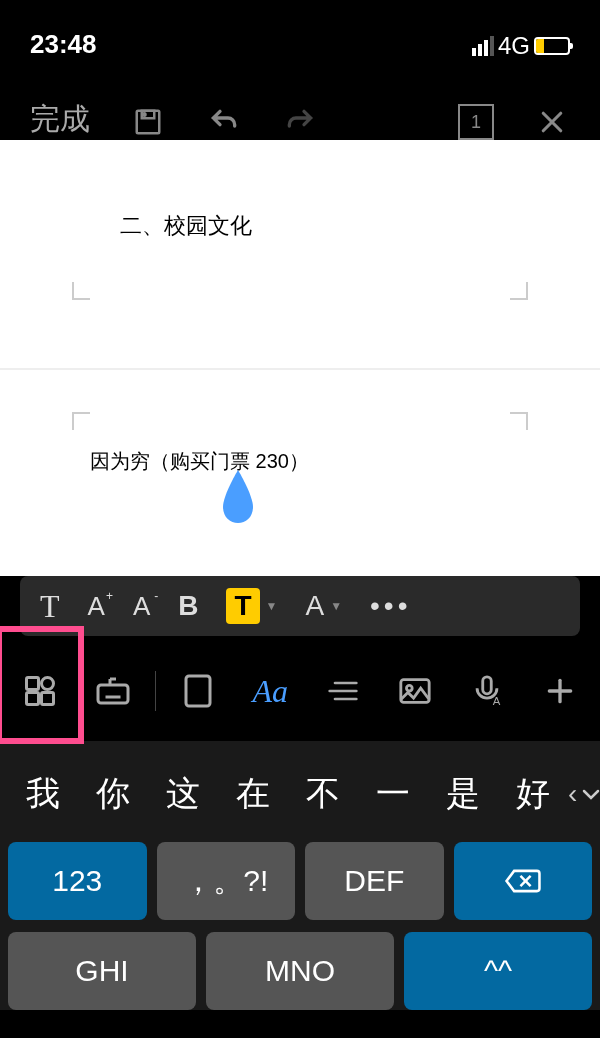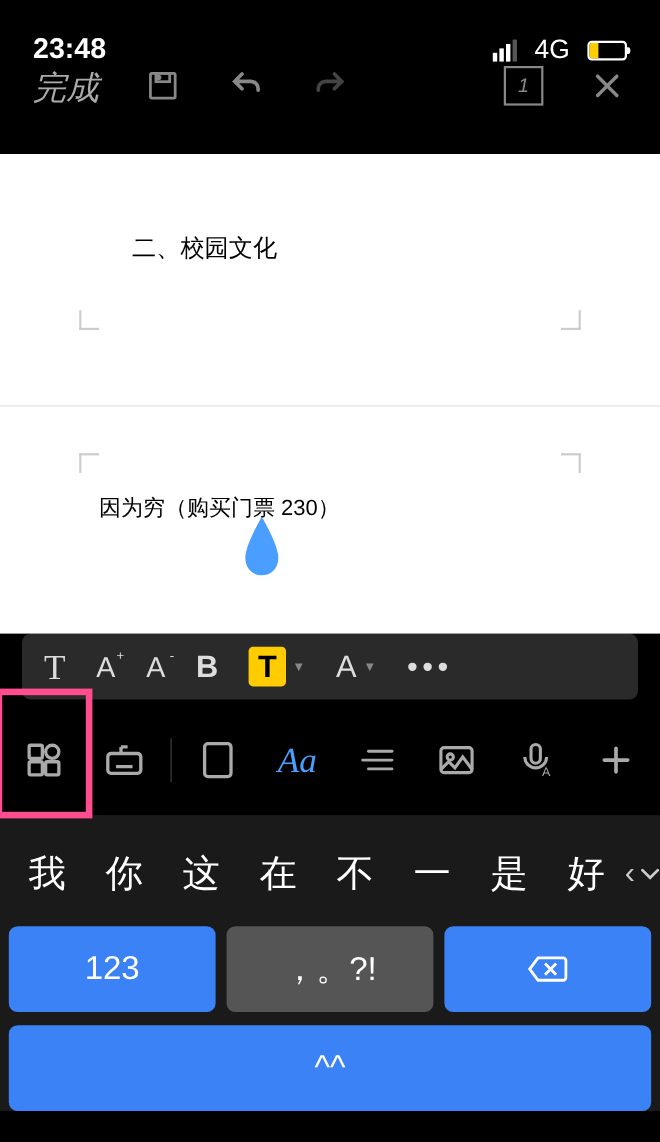--- a/index.html
+++ b/index.html
@@ -19,21 +19,21 @@
       align-items: flex-end;
       justify-content: space-between;
       padding: 0 30px;
       color: #fff;
       font-size: 26px;
       font-weight: 600;
     }
     .status-right {
       display: flex;
       align-items: center;
-      gap: 16px;
+      gap: 4px;
     }
     .signal-bars {
       display: flex;
       align-items: flex-end;
       gap: 2px;
     }
     .bar { width: 4px; background: #fff; }
     .bar1 { height: 8px; }
     .bar2 { height: 12px; }
     .bar3 { height: 16px; }
@@ -60,25 +60,24 @@
       width: 25%;
       height: 100%;
       background: #ffcc00;
       border-radius: 2px 0 0 2px;
     }
     
     
     .top-toolbar {
       height: 80px;
       display: flex;
-      align-items: flex-start;
+      align-items: flex-end;
       padding: 0 30px;
       gap: 40px;
       color: #888;
-      font-style: italic;
     }
     .done-btn { font-size: 30px; color: #aaa; }
     .toolbar-icon { width: 36px; height: 36px; display: flex; align-items: center; justify-content: center; }
     .spacer { flex: 1; }
     .page-box {
       width: 36px; height: 36px;
       border: 2px solid #888;
       display: flex;
       align-items: center;
       justify-content: center;
@@ -234,21 +233,21 @@
       background: #555;
       border-radius: 8px;
       display: flex;
       align-items: center;
       justify-content: center;
       color: #fff;
       font-size: 30px;
       font-weight: 400;
     }
     .key-side {
-      background: #3b82f6;
+      background: #0369a1;
     }
   </style>
 </head>
 <body>
 
 <div class="status-bar">
   <span>23:48</span>
   <div class="status-right">
     <div class="signal-bars">
       <div class="bar bar1"></div>
@@ -403,25 +402,28 @@
       <span>‹</span>
       <svg width="20" height="14" viewBox="0 0 20 12" stroke="#ccc" stroke-width="2.5" fill="none" stroke-linecap="round">
           <path d="M3 3l7 7 7-7"></path>
         </svg>
     </span>
   </div>
   <div class="key-grid">
     <div class="key-row">
       <div class="key key-side">123</div>
       <div class="key">，。?!</div>
+      <div class="key">DEF</div>
       <div class="key key-side">
         <svg width="38" height="28" viewBox="0 0 30 22" fill="none" stroke="#fff" stroke-width="2">
             <path d="M8 3h18a2 2 0 012 2v12a2 2 0 01-2 2H8l-6-8 6-8z"></path>
             <line x1="13" y1="7" x2="21" y2="15"></line>
             <line x1="21" y1="7" x2="13" y2="15"></line>
           </svg>
       </div>
     </div>
     <div class="key-row">
+      <div class="key">GHI</div>
+      <div class="key">MNO</div>
       <div class="key key-side">^^</div>
     </div>
   </div>
 </div>
 
 </body></html>

